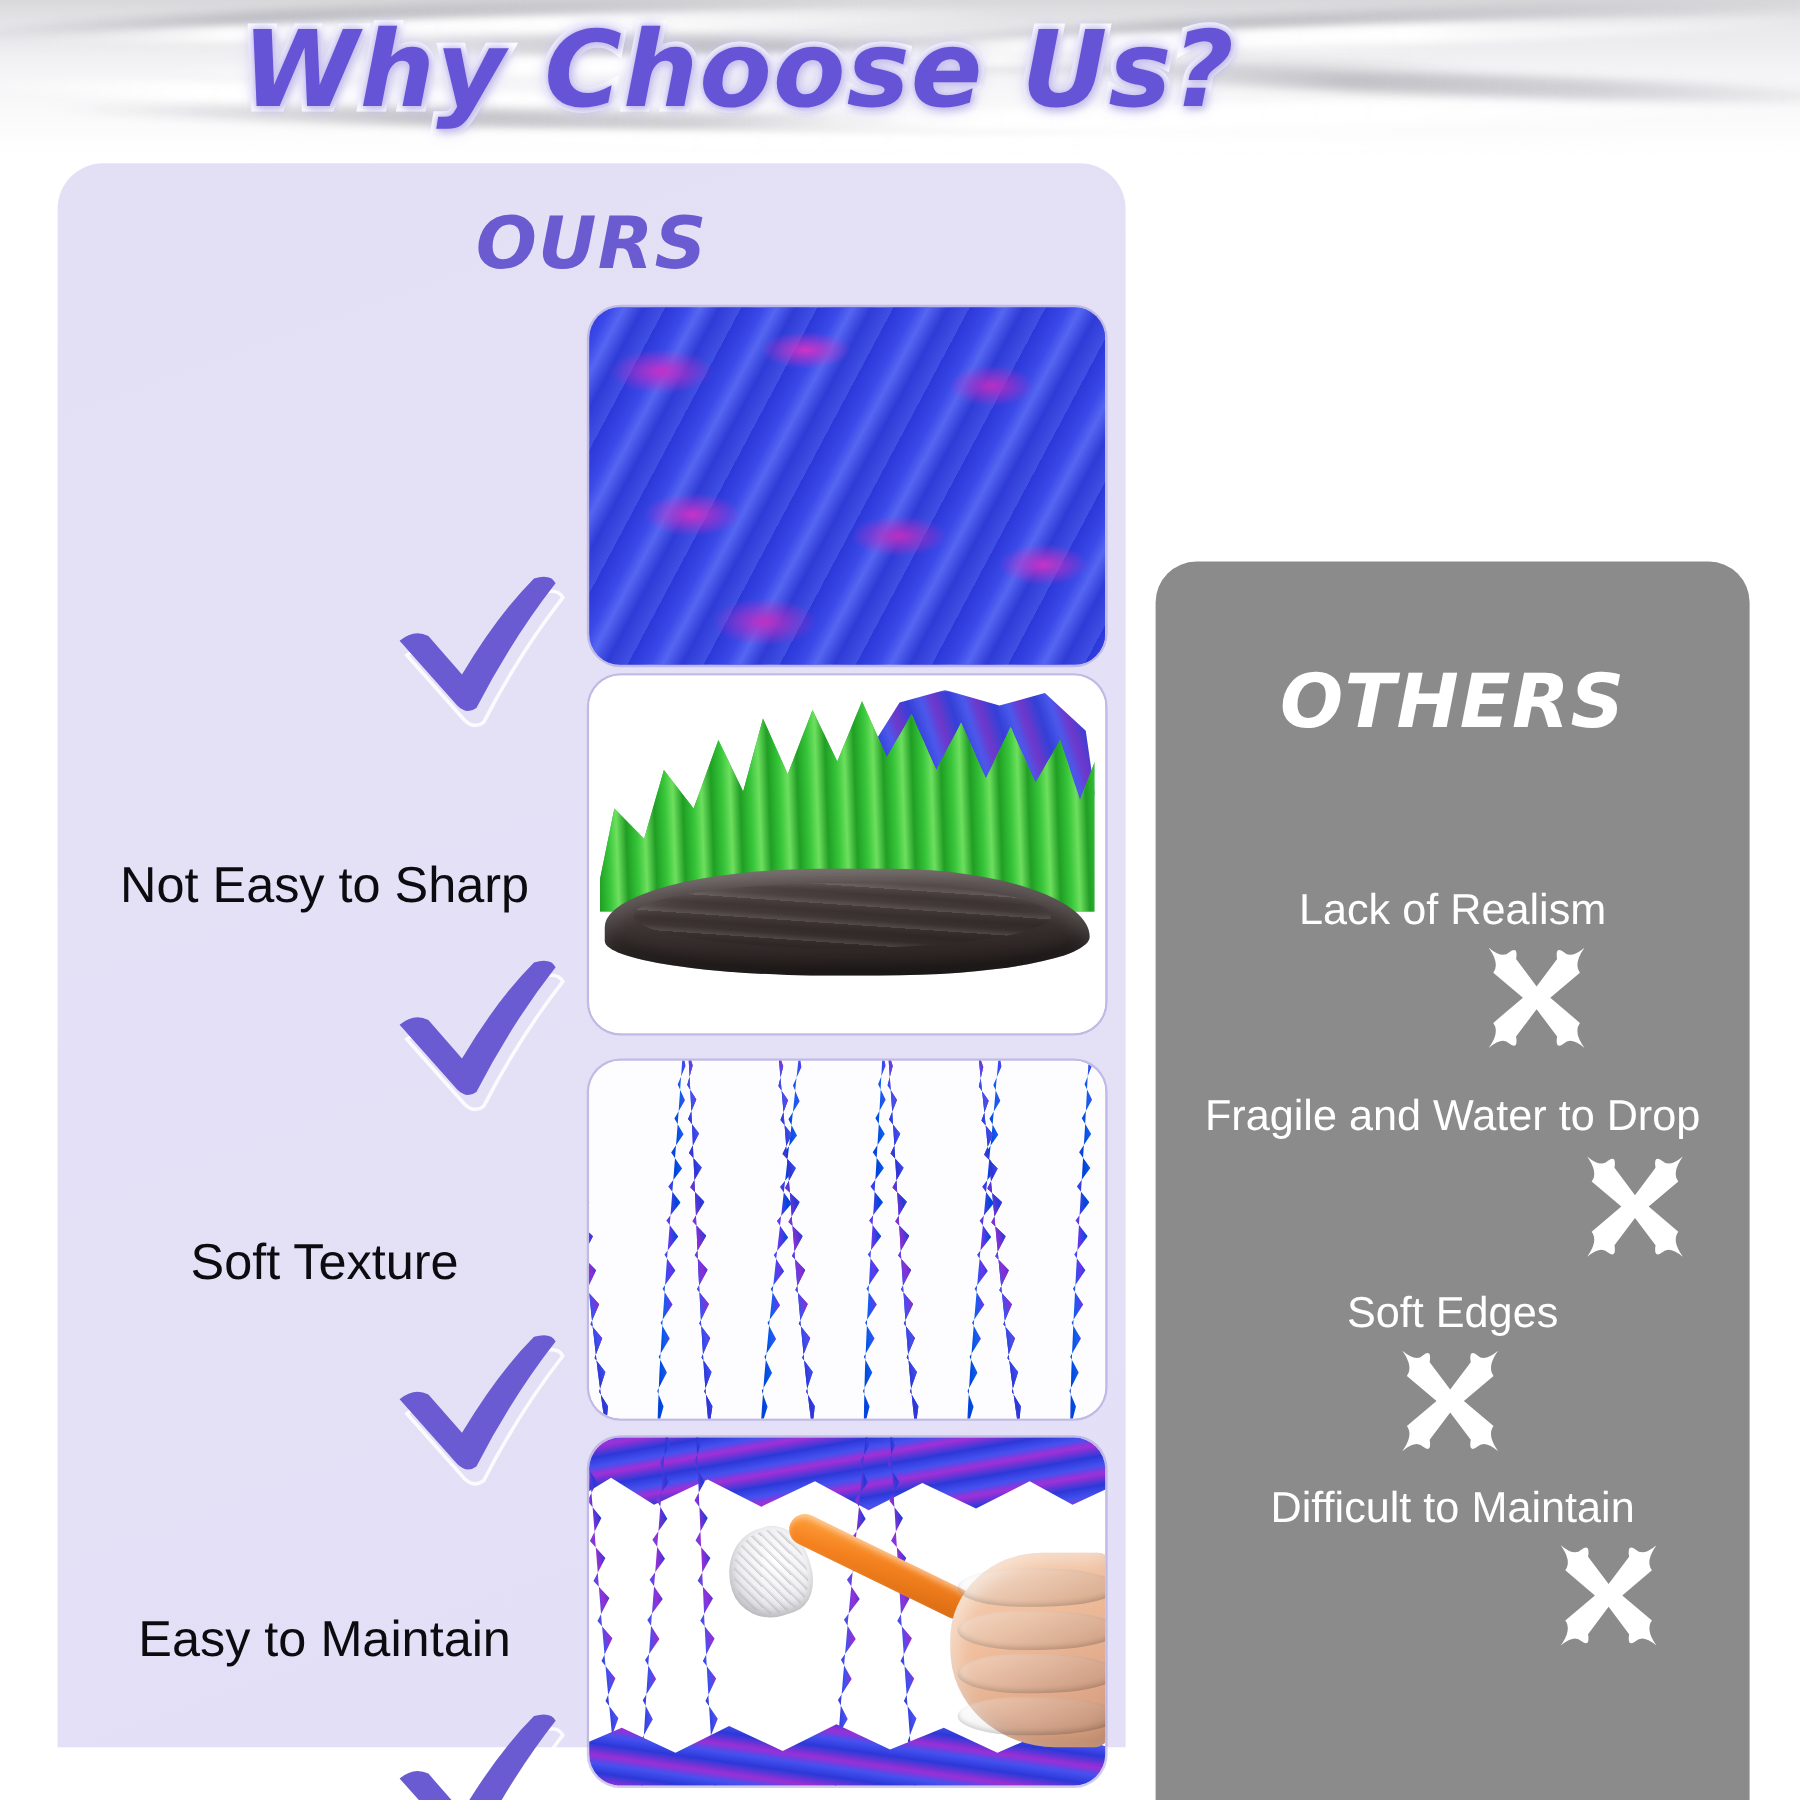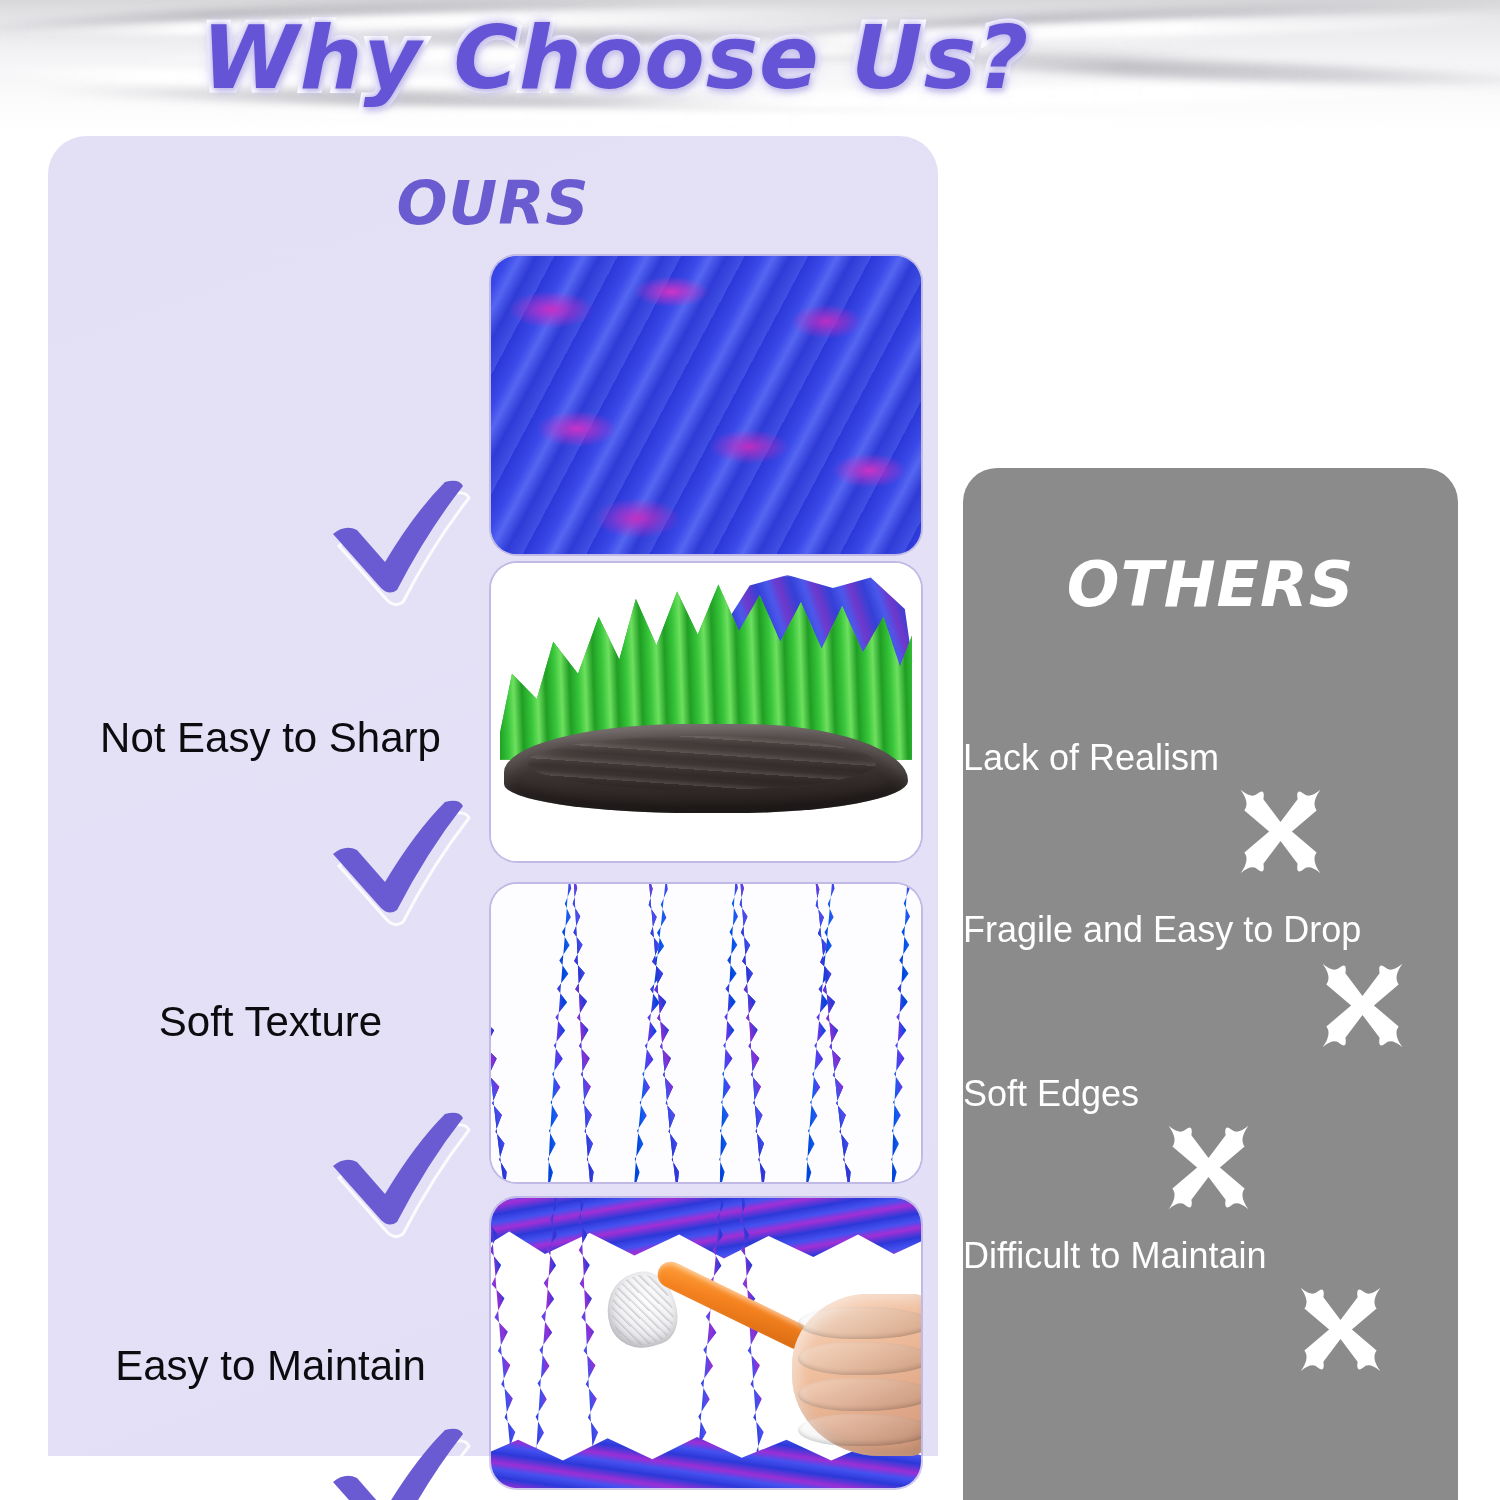--- a/index.html
+++ b/index.html
@@ -237,21 +237,21 @@
     font-size: 62px;
     font-weight: bold;
     font-style: italic;
     letter-spacing: 1px;
     color: #ffffff;
   }
   .other-row { position: absolute; left: 0; width: 495px; }
   .other-label {
     position: absolute;
     left: 0; width: 495px;
-    text-align: left;
+    text-align: center;
     color: #ffffff;
     font-family: "Liberation Sans", sans-serif;
     font-size: 36px;
     line-height: 44px;
     font-weight: 400;
     white-space: nowrap;
   }
   .x-wrap { position: absolute; width: 95px; height: 95px; }
   .x-wrap svg { display: block; }
 </style>
@@ -301,21 +301,21 @@
     <div class="photo" style="left:443px; top:427px; width:430px; height:298px;">
       <div class="inner scene2">
         <div class="bluebg"></div>
         <div class="greens"></div>
         <div class="log"></div>
       </div>
     </div>
   </div>
 
   <div class="feat-row">
-    <div class="feat-label" style="top:860px;">Soft Texture</div>
+    <div class="feat-label" style="top:890px;">Soft Texture</div>
     <div class="check-wrap" style="left:275px; top:972px;">
       <svg width="150" height="120" viewBox="0 0 150 120">
         <path d="M10 58 Q22 48 34 54 L62 86 Q92 36 122 6 Q136 2 140 10 Q104 56 74 114 Q66 120 58 112 Z" fill="none" stroke="#ffffff" stroke-width="3" transform="translate(6,12)" opacity="0.85"></path>
         <path d="M10 58 Q22 48 34 54 L62 86 Q92 36 122 6 Q136 2 140 10 Q104 56 74 114 Q66 120 58 112 Z" fill="#6b5bd2"></path>
       </svg>
     </div>
     <div class="photo" style="left:443px; top:748px; width:430px; height:298px;">
       <div class="inner stems3">
         <div class="sb" style="left:-1%;  transform:rotate(-6deg);"></div>
         <div class="sb v2" style="left:9%;   transform:rotate(4deg);"></div>
@@ -367,21 +367,21 @@
   <div class="other-row">
     <div class="other-label" style="top:268px;">Lack of Realism</div>
     <div class="x-wrap" style="left:270px; top:316px;">
       <svg width="95" height="95" viewBox="0 0 100 100">
         <path d="M8 6 Q20 16 26 10 Q34 4 32 16 L50 40 L68 16 Q66 4 74 10 Q80 16 92 6 Q82 20 88 28 L62 50 L88 72 Q82 80 92 94 Q80 84 74 90 Q66 96 68 84 L50 60 L32 84 Q34 96 26 90 Q20 84 8 94 Q18 80 12 72 L38 50 L12 28 Q18 20 8 6 Z" fill="#ffffff"></path>
       </svg>
     </div>
   </div>
 
   <div class="other-row">
-    <div class="other-label" style="top:440px;">Fragile and Easy to Drop</div>
+    <div class="other-label" style="top:440px;">Fragile and Water to Drop</div>
     <div class="x-wrap" style="left:352px; top:490px;">
       <svg width="95" height="95" viewBox="0 0 100 100">
         <path d="M8 6 Q20 16 26 10 Q34 4 32 16 L50 40 L68 16 Q66 4 74 10 Q80 16 92 6 Q82 20 88 28 L62 50 L88 72 Q82 80 92 94 Q80 84 74 90 Q66 96 68 84 L50 60 L32 84 Q34 96 26 90 Q20 84 8 94 Q18 80 12 72 L38 50 L12 28 Q18 20 8 6 Z" fill="#ffffff"></path>
       </svg>
     </div>
   </div>
 
   <div class="other-row">
     <div class="other-label" style="top:604px;">Soft Edges</div>
     <div class="x-wrap" style="left:198px; top:652px;">

